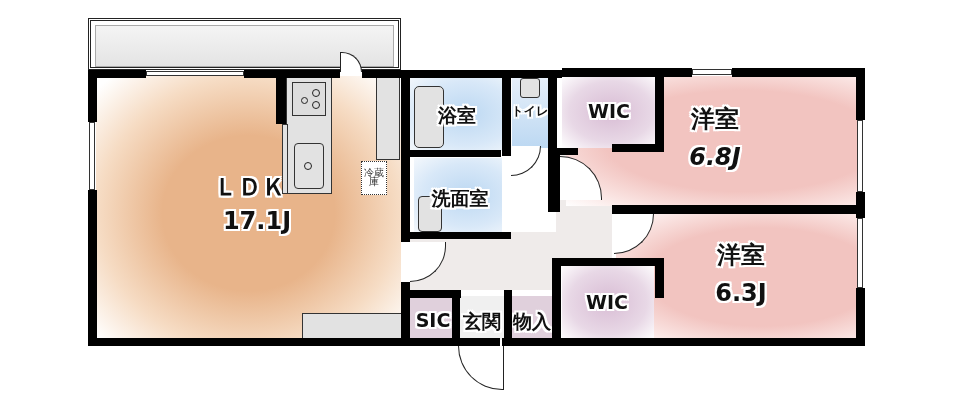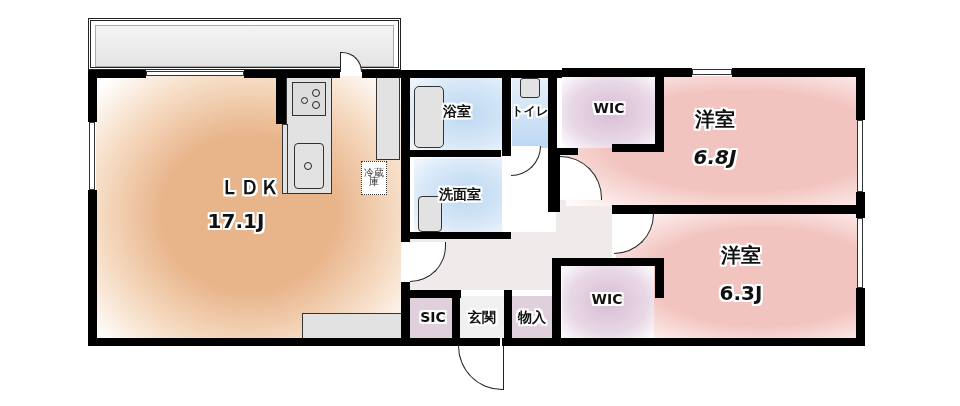--- a/index.html
+++ b/index.html
@@ -1,37 +1,37 @@
 <!DOCTYPE html>
 <html><head>
 <meta charset="utf-8">
 <style>
   html,body{margin:0;padding:0;background:#fff;}
   body{width:960px;height:406px;position:relative;overflow:hidden;font-family:"DejaVu Sans","Liberation Sans",sans-serif;}
   .abs{position:absolute;box-sizing:border-box;}
   .wall{position:absolute;background:#000;}
   .label{position:absolute;font-weight:bold;color:#111;text-align:center;white-space:nowrap;
     text-shadow:-2px -2px 0 #fff,2px -2px 0 #fff,-2px 2px 0 #fff,2px 2px 0 #fff,0 2px 0 #fff,0 -2px 0 #fff,2px 0 0 #fff,-2px 0 0 #fff;}
-  .small{font-size:14px;}
-  .big{font-size:20px;line-height:30px;}
+  .small{font-size:19px;}
+  .big{font-size:24px;line-height:30px;}
   .fixture{position:absolute;background:#e2e2e2;border:1px solid #333;box-sizing:border-box;}
   .door{position:absolute;border:1.5px solid #222;box-sizing:border-box;background:#fff;}
   .win{position:absolute;background:#fff;border:1px solid #333;box-sizing:border-box;}
 </style>
 </head>
 <body>
 
 <div class="abs" style="left:88px;top:18px;width:313px;height:52px;border:3px double #222;background:#fff;">
   <div class="abs" style="left:4px;top:4px;right:4px;bottom:0;background:linear-gradient(#f4f4f4,#e4e4e4);border:1px solid #aaa;"></div>
 </div>
 <div class="door" style="left:340px;top:52px;width:22px;height:20px;border-radius:0 22px 0 0;border-bottom:none;"></div>
 
 <div class="abs" style="left:96px;top:76px;width:305px;height:264px;background:radial-gradient(ellipse at 50% 52%, #e8b48a 0%, #e8b48a 40%, #f6dcc4 70%, #fff 95%);"></div>
 <div class="label big" style="left:205px;top:172px;width:90px;">ＬＤＫ</div>
-<div class="label big" style="left:191px;top:206px;width:90px;">17.1J</div>
+<div class="label big" style="left:212px;top:206px;width:90px;">17.1J</div>
 
 <div class="wall" style="left:276px;top:76px;width:10px;height:48px;"></div>
 <div class="fixture" style="left:286px;top:76px;width:46px;height:118px;"></div>
 <div class="fixture" style="left:292px;top:82px;width:34px;height:34px;background:#ddd;">
   <div class="abs" style="left:8px;top:14px;width:7px;height:7px;border:1px solid #222;border-radius:50%;"></div>
   <div class="abs" style="left:19px;top:6px;width:8px;height:8px;border:1px solid #222;border-radius:50%;"></div>
   <div class="abs" style="left:19px;top:18px;width:8px;height:8px;border:1px solid #222;border-radius:50%;"></div>
 </div>
 <div class="fixture" style="left:294px;top:143px;width:30px;height:46px;border-radius:4px;">
   <div class="abs" style="left:9px;top:18px;width:8px;height:8px;border:1px solid #222;border-radius:50%;"></div>

